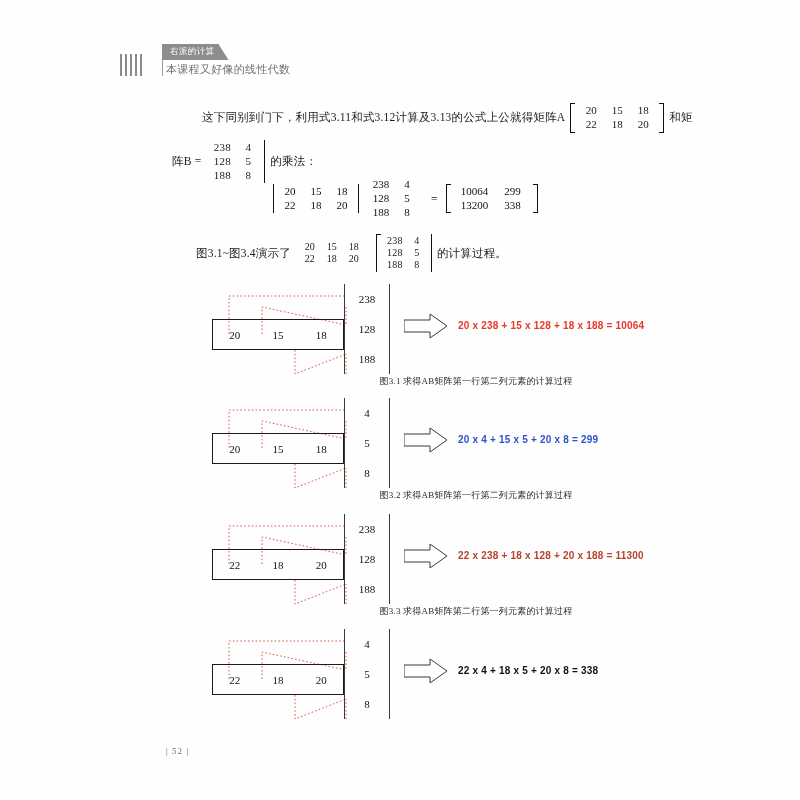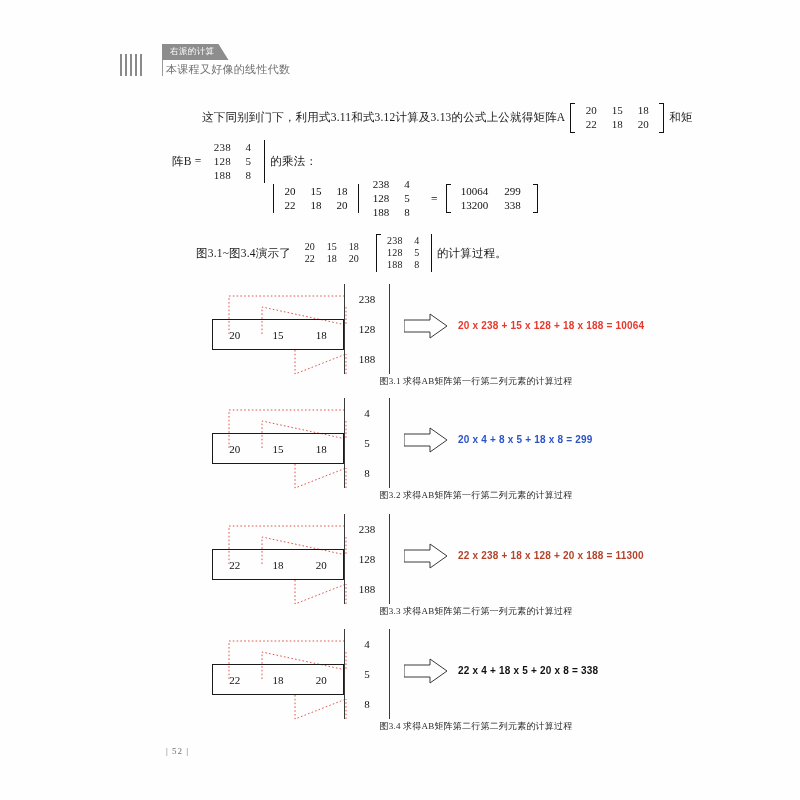--- a/index.html
+++ b/index.html
@@ -406,21 +406,21 @@
       <span>18</span>
     </div>
     <div class="colbox">
       <span>4</span>
       <span>5</span>
       <span>8</span>
     </div>
     <svg class="arrow" width="44" height="26" viewBox="0 0 44 26">
       <polygon points="0,7 26,7 26,1 43,13 26,25 26,19 0,19" fill="#ffffff" stroke="#3a3a3a" stroke-width="1"></polygon>
     </svg>
-    <div class="fig-eq" style="color:#2b53c8">20 x 4  + 8 x 5 + 18 x 8 = 299</div>
+    <div class="fig-eq" style="color:#2b53c8">20 x 4  + 15 x 5 + 20 x 8 = 299</div>
     <div class="caption">图3.2   求得AB矩阵第一行第二列元素的计算过程</div>
   </div>
 
   <div class="figure fig3">
     <svg class="fig-svg">
       <g stroke="#e0564a" stroke-width="1" stroke-dasharray="1.6,2.2" fill="none">
         <path d="M33,52 L33,14 L150,14"></path>
         <path d="M66,52 L66,25 L150,43"></path>
         <path d="M99,68 L99,92 L150,72"></path>
         <path d="M150,25 L150,43"></path>
@@ -461,18 +461,17 @@
     </div>
     <div class="colbox">
       <span>4</span>
       <span>5</span>
       <span>8</span>
     </div>
     <svg class="arrow" width="44" height="26" viewBox="0 0 44 26">
       <polygon points="0,7 26,7 26,1 43,13 26,25 26,19 0,19" fill="#ffffff" stroke="#3a3a3a" stroke-width="1"></polygon>
     </svg>
     <div class="fig-eq" style="color:#111111">22 x 4  + 18 x 5 + 20 x 8 = 338</div>
-    <div class="caption">图3.4   求得AB矩阵第二行第二列元素的计算过程</div>
   </div>
 
   <div class="footer">| 52 |</div>
 
 </div>
 
 </body></html>

